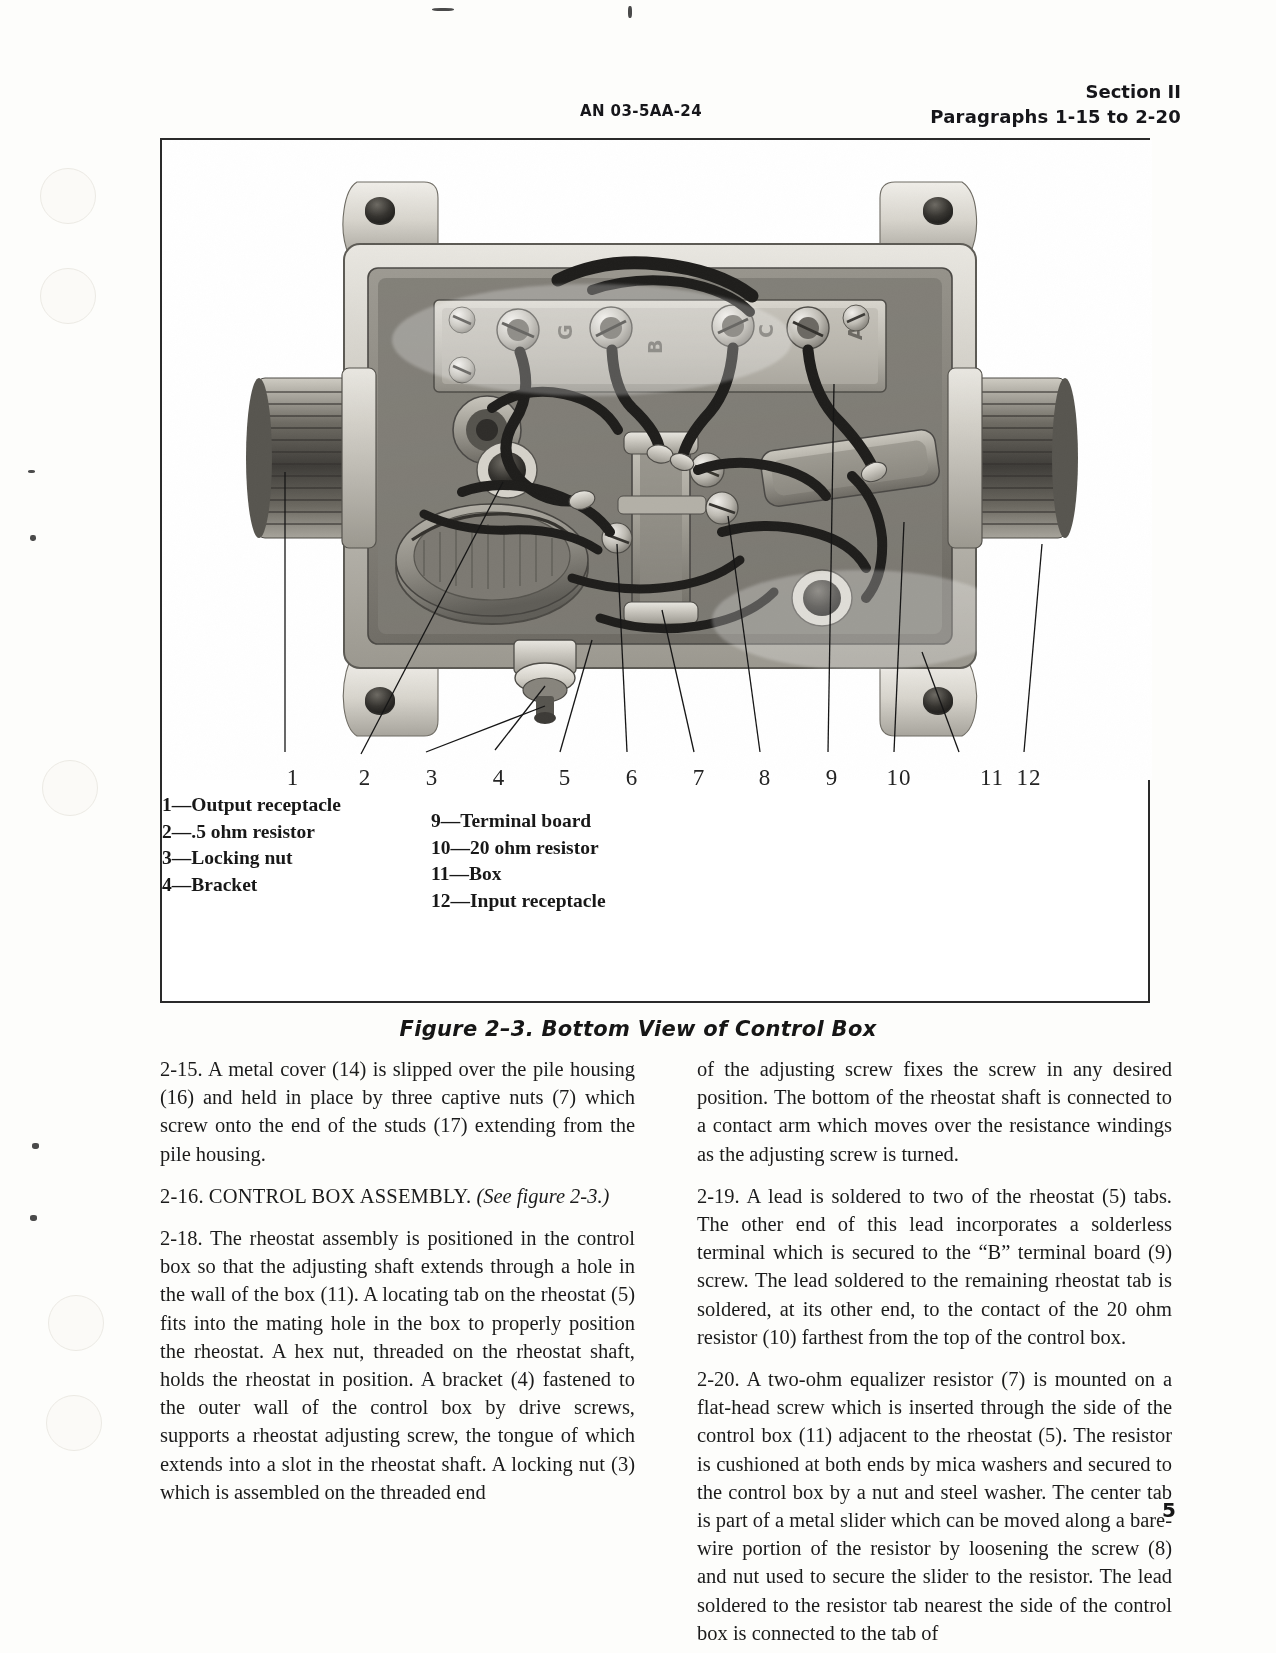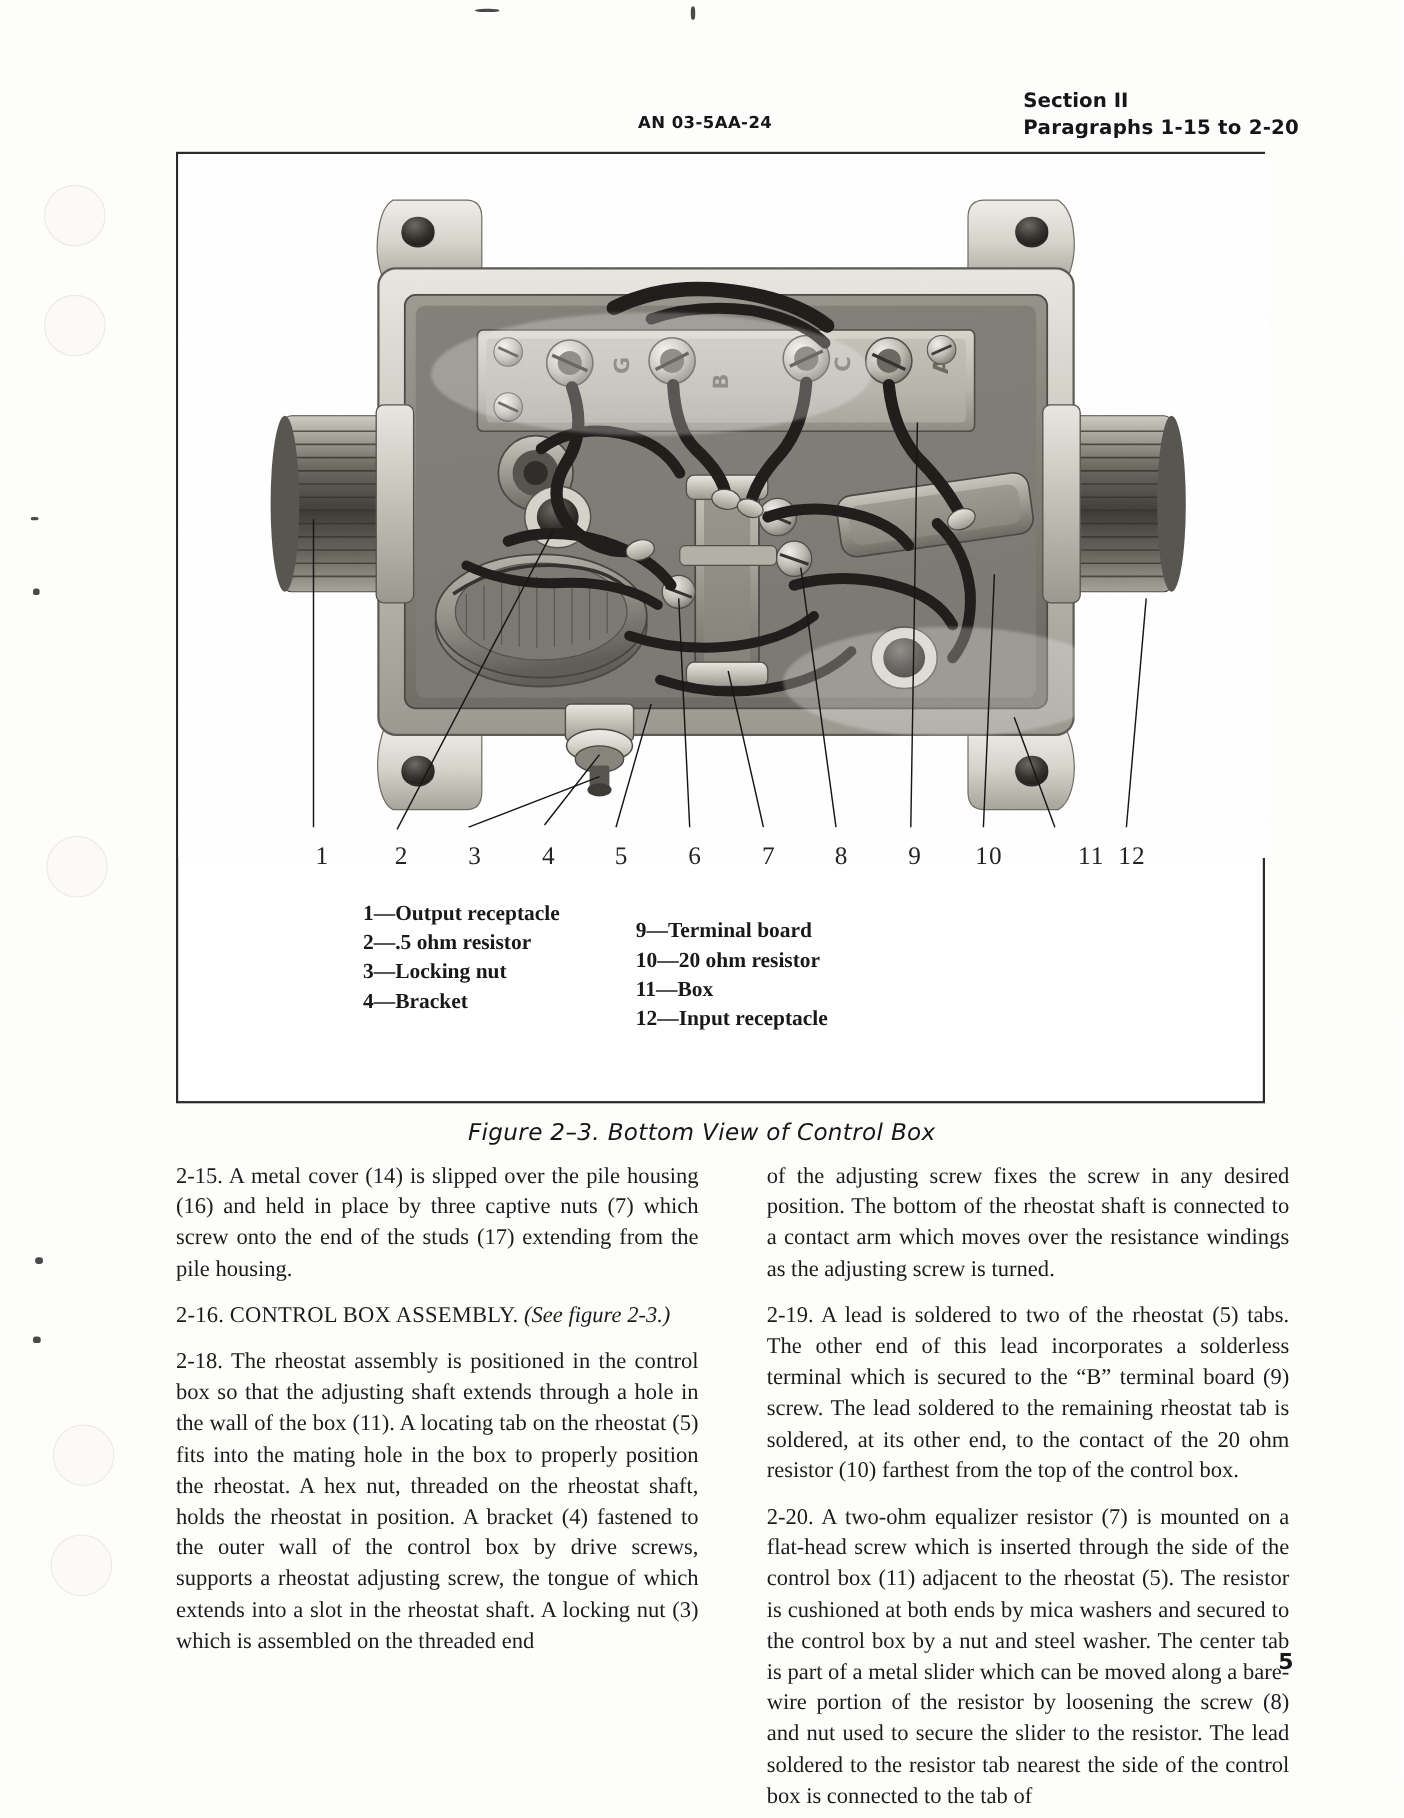--- a/index.html
+++ b/index.html
@@ -47,20 +47,21 @@
     font-family: "DejaVu Sans", sans-serif;
     font-weight: bold;
     font-size: 15px;
     letter-spacing: 0.4px;
     color: #16161a;
   }
   .runhead-right {
     position: absolute;
     right: 95px;
     top: -13px;
+    text-align: right;
     font-family: "DejaVu Sans", sans-serif;
     font-weight: bold;
     font-size: 18px;
     line-height: 25px;
     color: #16161a;
   }
   .runhead-right .r2 { letter-spacing: 0.2px; }
 
   
   .figure-frame {
@@ -99,25 +100,25 @@
     font-size: 23px;
     color: #242424;
     transform: translateX(-50%);
     letter-spacing: 1px;
   }
 
   
   .legend {
     position: absolute;
     left: 0;
-    top: 678px;
+    top: 652px;
     width: 990px;
     display: flex;
-    padding-left: 168px;
     box-sizing: border-box;
+    gap: 21px;
   }
   .legend-col {
     font-family: "Liberation Serif", "DejaVu Serif", serif;
     font-weight: bold;
     font-size: 19.5px;
     line-height: 26.5px;
     color: #181818;
   }
   .legend-col.c1 { width: 248px; }
   .legend-col.c2 { width: 240px; }
@@ -126,21 +127,21 @@
 
   
   .caption {
     position: absolute;
     top: 1017px;
     left: 0;
     width: 1276px;
     text-align: center;
     font-family: "DejaVu Sans", sans-serif;
     font-style: italic;
-    font-weight: normal;
+    font-weight: bold;
     font-size: 21px;
     letter-spacing: 0.3px;
     color: #161616;
   }
 
   
   .body-cols {
     position: absolute;
     top: 1055px;
     left: 160px;

